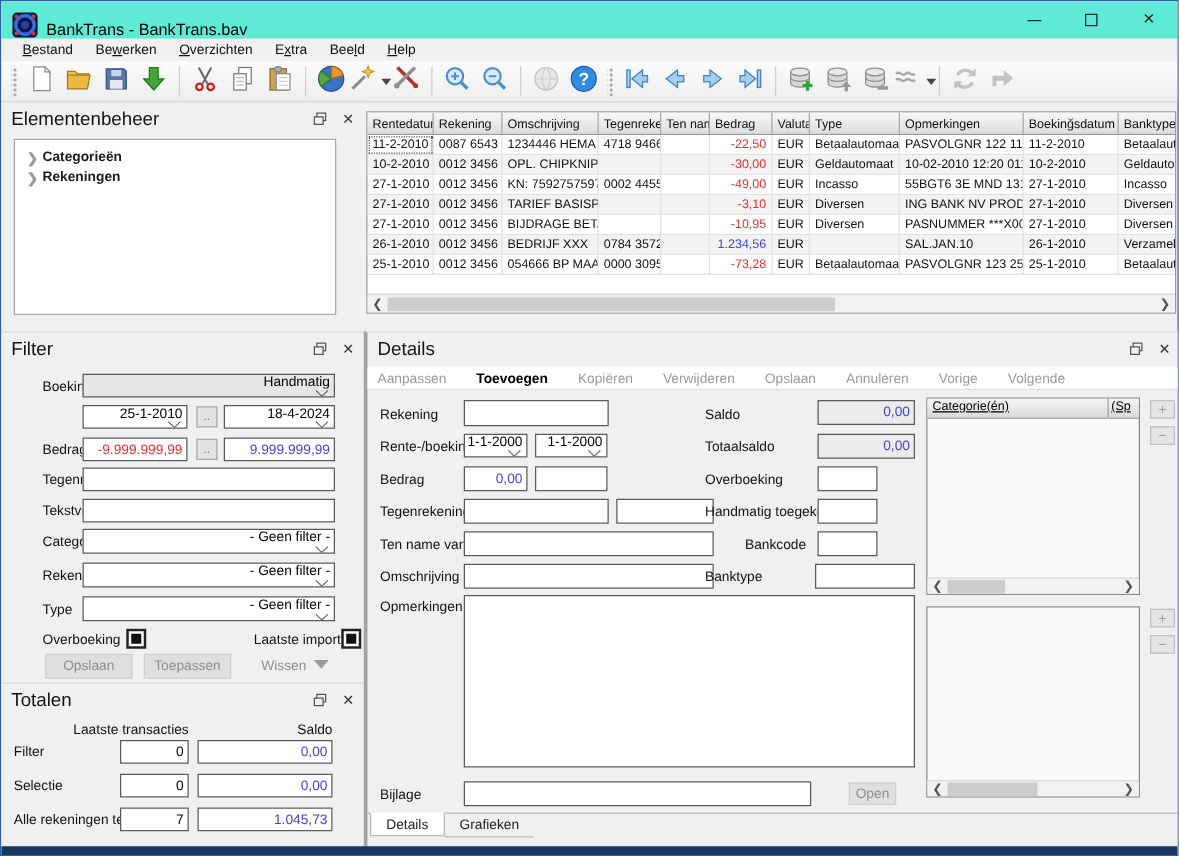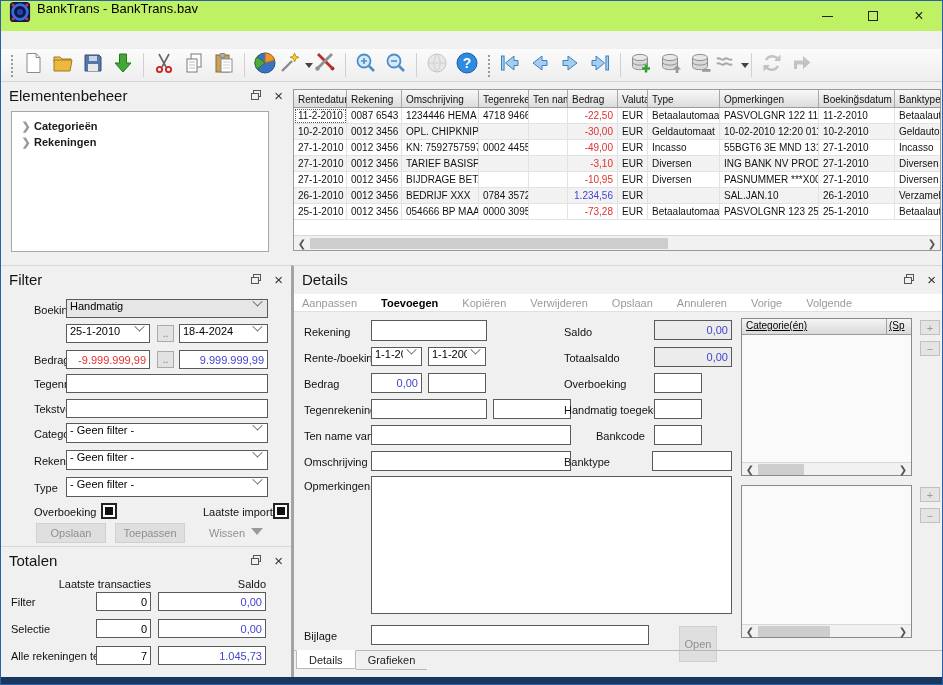--- a/index.html
+++ b/index.html
@@ -1,20 +1,20 @@
 <!DOCTYPE html>
 <html style="--neg: #e03030; --pos: #4343cf; --bottombar: #17375e;"><head>
 <meta charset="utf-8">
 <style>
   html,body{margin:0;padding:0;background:#c8c8c8;}
   *{box-sizing:border-box;font-family:"Liberation Sans",sans-serif;}
   .window{position:relative;width:943px;height:685px;background:#f0f0f0;overflow:hidden;
           border:1px solid #2b5fa6;}
   
-  .titlebar{position:absolute;left:0;top:0;width:100%;height:30px;background:#bef264;display:flex;align-items:flex-start;}
+  .titlebar{position:absolute;left:0;top:0;width:100%;height:30px;background:#5eead4;display:flex;align-items:flex-end;}
   .app-icon{width:22px;height:22px;margin:0 6px 0 8px;flex:0 0 auto;}
   .title-text{font-size:13px;color:#000;}
   .win-controls{margin-left:auto;display:flex;height:100%;}
   .win-btn{width:46px;height:100%;display:flex;align-items:center;justify-content:center;cursor:default;}
   .glyph-min{width:11px;height:1px;background:#222;}
   .glyph-max{width:10px;height:10px;border:1px solid #222;}
   .glyph-close{font-size:16px;color:#222;line-height:1;}
   
   .menubar{position:absolute;left:0;top:30px;width:100%;height:18px;background:#f0f0f0;display:flex;align-items:center;padding-left:8px;gap:0;}
   .menu-item{font-size:11px;color:#111;padding:1px 9px;}
@@ -35,21 +35,21 @@
   .panel-icons{margin-left:auto;display:flex;gap:12px;align-items:center;}
   .float-icon svg{width:12px;height:12px;display:block;}
   .close-icon{font-size:15px;color:#333;line-height:1;}
   
   .tree-box{position:absolute;left:10px;top:29px;width:258px;height:141px;background:#fff;border:1px solid #a8a8a8;padding:6px 0 0 6px;}
   .tree-item{display:flex;align-items:center;height:16px;font-size:11px;font-weight:700;color:#1a1a1a;}
   .tree-chevron{width:16px;color:#9a9a9a;font-size:11px;font-weight:700;text-align:center;}
   
   .flabel{position:absolute;font-size:11px;color:#111;}
   .tinput{position:absolute;background:#fff;border:1px solid #5a5a5a;font-size:11px;padding:0 3px;display:flex;align-items:center;}
-  .combo{position:absolute;background:#fff;border:1px solid #5a5a5a;font-size:11px;display:flex;align-items:flex-start;padding:0 3px;overflow:hidden;white-space:nowrap;}
+  .combo{position:absolute;background:#fff;border:1px solid #5a5a5a;font-size:11px;display:flex;align-items:flex-end;padding:0 3px;overflow:hidden;white-space:nowrap;flex-direction:column;}
   .combo .cv{flex:1;overflow:hidden;}
   .combo .arrow{width:9px;height:9px;border-left:1.6px solid #555;border-bottom:1.6px solid #555;transform:rotate(-45deg) scale(.8);margin:-3px 2px 0 4px;flex:0 0 auto;}
   .combo.gray{background:#e6e6e6;}
   .dots-btn{position:absolute;width:17px;height:17px;background:#e2e2e2;border:1px solid #aaa;font-size:10px;color:#777;display:flex;align-items:center;justify-content:center;}
   .num-neg{color:var(--neg);justify-content:flex-end;padding-left:44px;}
   .num-pos{color:var(--pos);justify-content:flex-end;}
   .checkbox{position:absolute;width:16px;height:16px;border:2px solid #222;background:#fff;display:flex;align-items:center;justify-content:center;}
   .checkbox .fill{width:8px;height:8px;background:#111;}
   .gbtn{position:absolute;height:20px;background:#dfdfdf;border:1px solid #d0d0d0;color:#8f8f8f;font-size:11px;display:flex;align-items:center;justify-content:center;}
   .link-btn{position:absolute;font-size:11px;color:#8f8f8f;}
@@ -106,20 +106,28 @@
         </div>
       <div class="win-btn">
           <span class="glyph-max"></span>
         </div>
       <div class="win-btn">
           <span class="glyph-close">×</span>
         </div>
     </div>
   </div>
 
+  <div class="menubar" id="menubar">
+      <span class="menu-item"><u>B</u>estand</span>
+      <span class="menu-item">Be<u>w</u>erken</span>
+      <span class="menu-item"><u>O</u>verzichten</span>
+      <span class="menu-item">E<u>x</u>tra</span>
+      <span class="menu-item">Bee<u>l</u>d</span>
+      <span class="menu-item"><u>H</u>elp</span>
+    </div>
 
   <div class="toolbar" id="toolbar">
       <span class="tb-handle"></span>
       <div class="tool">
         <span><svg viewBox="0 0 24 24">
             <path d="M6 2.5h9l4 4v15H6z" fill="#fff" stroke="#8a8a8a"></path>
             <path d="M15 2.5v4h4" fill="none" stroke="#8a8a8a"></path>
           </svg></span>
       </div>
       <div class="tool">
@@ -558,21 +566,21 @@
     <div class="tinput" style="left:77px;top:133px;width:116px;height:20px;"></div>
     <div class="tinput" style="left:199px;top:133px;width:78px;height:20px;"></div>
     <span class="flabel" style="left:10px;top:164px;">Ten name van</span>
     <div class="tinput" style="left:77px;top:159px;width:200px;height:20px;"></div>
     <span class="flabel" style="left:10px;top:190px;">Omschrijving</span>
     <div class="tinput" style="left:77px;top:185px;width:200px;height:20px;"></div>
     <span class="flabel" style="left:10px;top:214px;">Opmerkingen</span>
     <div class="tinput" style="left:77px;top:210px;width:361px;height:138px;align-items:flex-start;"></div>
     <span class="flabel" style="left:10px;top:364px;">Bijlage</span>
     <div class="tinput" style="left:77px;top:359px;width:278px;height:20px;"></div>
-    <div class="gbtn" style="left:385px;top:360px;width:38px;height:36px;">Open</div>
+    <div class="gbtn" style="left:385px;top:360px;width:38px;height:18px;">Open</div>
 
     <span class="flabel" style="left:270px;top:60px;">Saldo</span>
     <div class="tinput num-pos" style="left:360px;top:54px;width:78px;height:20px;background:#ececec;">0,00</div>
     <span class="flabel" style="left:270px;top:86px;">Totaalsaldo</span>
     <div class="tinput num-pos" style="left:360px;top:81px;width:78px;height:20px;background:#ececec;">0,00</div>
     <span class="flabel" style="left:270px;top:112px;">Overboeking</span>
     <div class="tinput" style="left:360px;top:107px;width:48px;height:20px;"></div>
     <span class="flabel" style="left:270px;top:138px;">Handmatig toegekend</span>
     <div class="tinput" style="left:360px;top:133px;width:48px;height:20px;"></div>
     <span class="flabel" style="left:270px;top:164px;margin-left:32px;">Bankcode</span>

